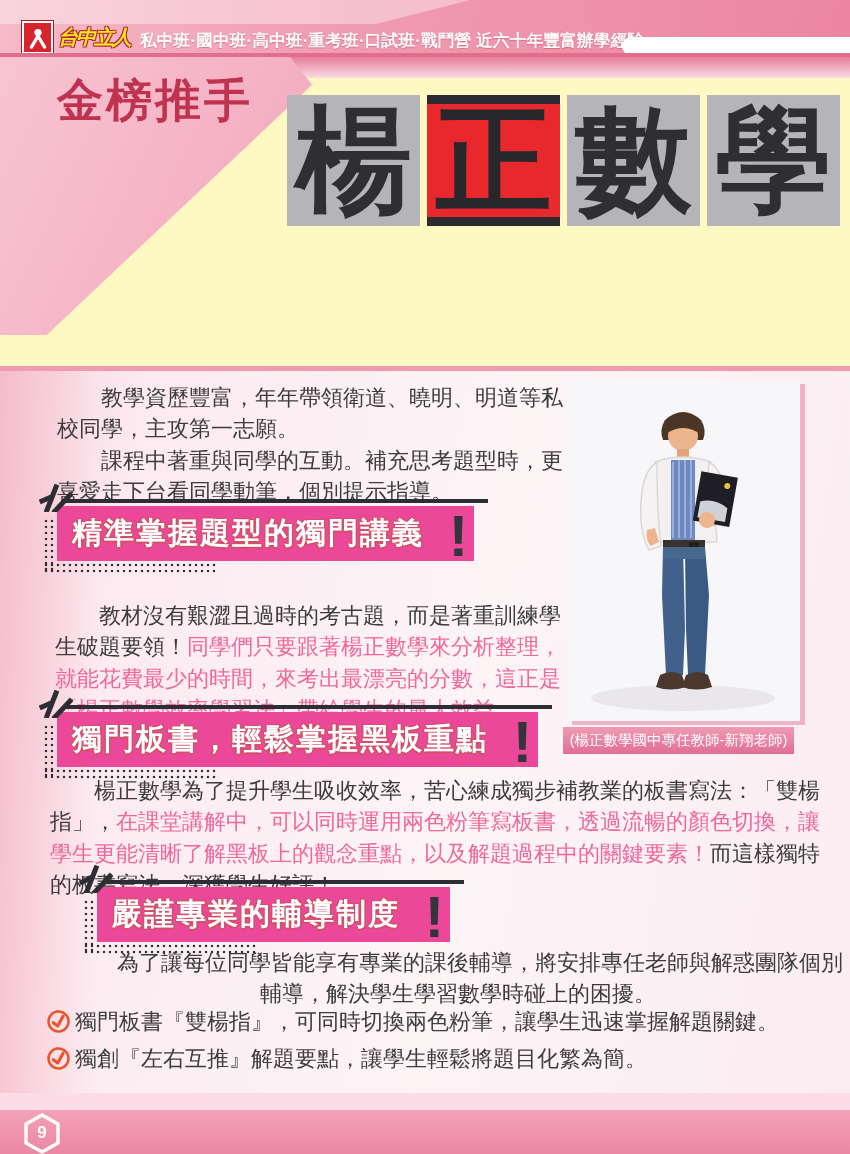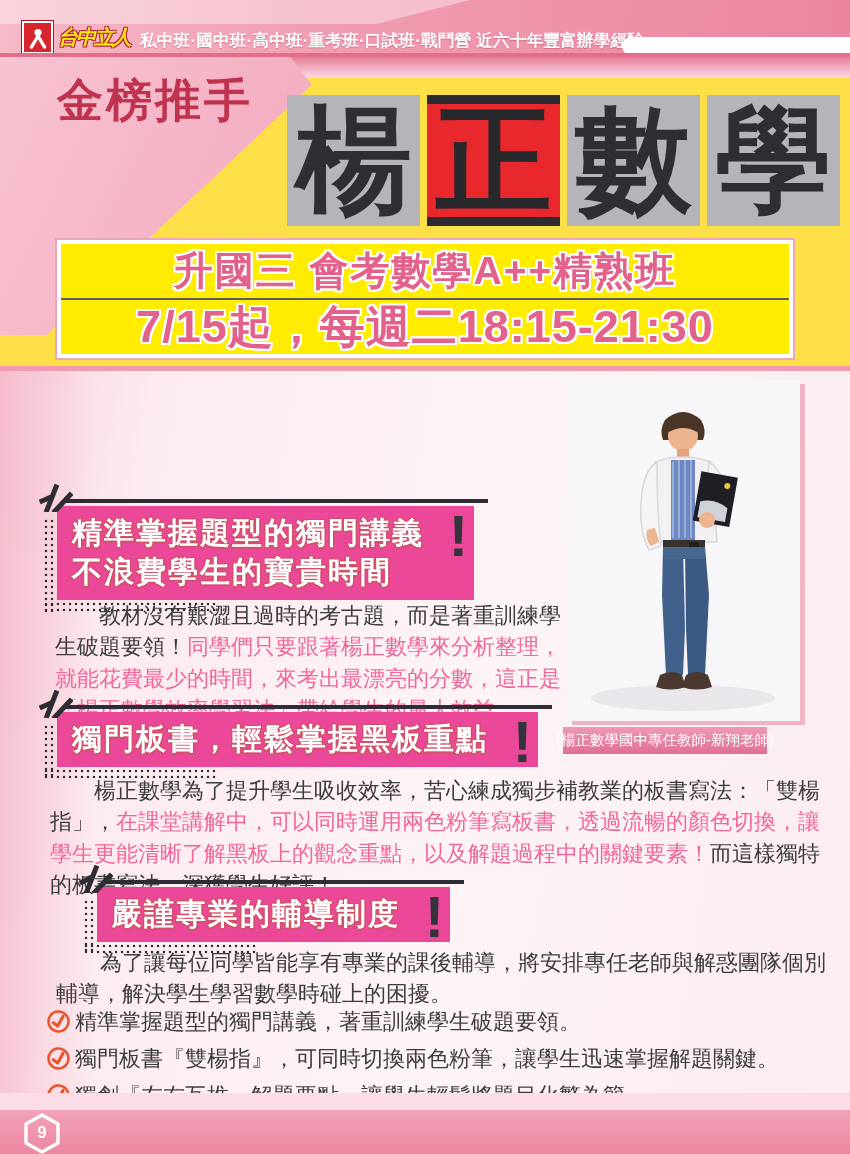--- a/index.html
+++ b/index.html
@@ -16,21 +16,21 @@
   .logo-sq{width:27px;height:29px;background:#d7252d;border:2px solid #fff;
            box-shadow:0 0 0 1px #a81722;display:flex;align-items:center;justify-content:center;}
   .logo-name{font-size:20px;font-weight:bold;font-style:italic;color:#ffe818;letter-spacing:-2px;
              text-shadow:1px 1px 0 #b3273b,-1px 1px 0 #b3273b,1px -1px 0 #b3273b,-1px -1px 0 #b3273b;}
   .tagline{position:absolute;left:140px;top:30px;font-size:16.5px;font-weight:bold;color:#fff;
            letter-spacing:.3px;text-shadow:0 1px 1px rgba(160,40,70,.35);white-space:nowrap;}
   .pill{position:absolute;right:0;top:37px;width:228px;height:18px;background:#fff;
         border-radius:10px 0 0 10px;}
 
   
-  .hero{position:absolute;top:57px;left:0;right:0;height:314px;background:#fde047;}
+  .hero{position:absolute;top:57px;left:0;right:0;height:314px;background:#fef9c3;}
   .hero-strip{position:absolute;top:0;left:244px;right:0;height:21px;z-index:1;
               background:linear-gradient(180deg,#e77e9a,#f9dbe4);
               clip-path:polygon(24px 0,100% 0,100% 100%,0 100%);}
   .hero-poly{position:absolute;top:0;left:0;width:312px;height:278px;z-index:1;
              background:linear-gradient(115deg,#f8c4d1,#f2a7bc);
              clip-path:polygon(0 0,93% 0,100% 10%,15% 100%,0 100%);}
   .eyebrow{position:absolute;left:57px;top:13px;z-index:2;font-size:46px;font-weight:800;
            color:#bf3350;letter-spacing:3px;}
   .title-row{position:absolute;left:287px;top:38px;z-index:2;display:flex;gap:7px;}
   .tile{width:133px;height:131px;background:#b5b4b8;color:#2f2e33;box-sizing:border-box;
@@ -55,26 +55,26 @@
            background:linear-gradient(100deg,#f7d3dd 0%,#fcebf0 16%,#fdf4f6 55%,#fbecf1 100%);}
   .main-bg::before{content:"";position:absolute;inset:0;
            background:linear-gradient(to right,rgba(244,166,187,.5),rgba(255,255,255,0) 95px);}
   .para{position:absolute;font-size:22px;line-height:1.43;color:#3c3c3e;margin:0;}
   .para p{margin:0;text-indent:2em;}
   .t-dark{color:#3c3c3e;}
   .t-pink{color:#f0679c;}
   .intro{left:57px;top:382px;width:508px;}
   .body1{left:55px;top:600px;width:512px;}
   .body2{left:50px;top:775px;width:780px;}
-  .body3{left:56px;top:947px;width:780px;}
+  .body3{left:68px;top:947px;width:780px;text-align:center;}
 
   
   .photo{position:absolute;left:567px;top:380px;width:233px;height:341px;background:#f7f6f8;
          box-shadow:5px 4px 0 rgba(236,168,188,.85);}
-  .caption{position:absolute;left:563px;top:727px;width:204px;height:27px;z-index:2;
+  .caption{position:absolute;left:563px;top:727px;width:231px;height:27px;z-index:2;
            background:linear-gradient(180deg,#ef9ab4,#e06e95);color:#fff;font-size:14.5px;
            display:flex;align-items:center;justify-content:center;white-space:nowrap;}
 
   
   .sec{position:absolute;}
   .sec .box{position:relative;display:inline-block;background:#ec4899;
             padding:7px 50px 9px 15px;}
   .sec .hl{font-size:30px;font-weight:800;color:#fff;line-height:1.3;letter-spacing:2px;
            white-space:nowrap;
            text-shadow:1.5px 0 0 #d15168,-1.5px 0 0 #d15168,0 1.5px 0 #d15168,0 -1.5px 0 #d15168,
@@ -137,29 +137,29 @@
       <div class="tile red">
           <span>正</span>
         </div>
       <div class="tile">
           <span>數</span>
         </div>
       <div class="tile">
           <span>學</span>
         </div>
     </div>
-    <div class="banner">
-      <div class="banner-row l1">升國三 會考數學A++精熟班</div>
-      <div class="banner-row l2">7/15起，每週二18:15-21:30</div>
-    </div>
   </div>
 
   <div class="hr-pink"></div>
   <div class="main-bg"></div>
 
+  <div class="para intro">
+    <p>教學資歷豐富，年年帶領衛道、曉明、明道等私校同學，主攻第一志願。</p>
+    <p>課程中著重與同學的互動。補充思考題型時，更喜愛走下台看同學動筆，個別提示指導。</p>
+  </div>
 
   <div class="photo">
     <svg width="233" height="341" viewBox="0 0 233 341">
       <rect width="233" height="341" fill="#f7f6f8"></rect>
       <ellipse cx="116" cy="318" rx="92" ry="13" fill="#eae7ec"></ellipse>
       <path d="M98 40 q18 -16 36 0 q6 10 2 20 l-40 0 q-4 -10 2 -20z" fill="#4a3527"></path>
       <circle cx="116" cy="56" r="15" fill="#edb58e"></circle>
       <path d="M100 44 q16 -12 32 0 l-2 8 q-14 -8 -28 0 z" fill="#4a3527"></path>
       <rect x="110" y="69" width="12" height="10" fill="#e3a47d"></rect>
       <path d="M88 82 q28 -10 56 0 l6 80 -68 0 z" fill="#f2f0f1" stroke="#dcd6da" stroke-width="1.5"></path>
@@ -187,21 +187,20 @@
 
   <div class="sec sec1">
     <div class="box">
       <div class="topline"></div>
       <span class="burst">
         <svg width="34" height="30" viewBox="0 0 34 30">
           <path d="M8 28 L17 5 M16 29 L31 13 M3 19 L12 15" stroke="#2e2d33" stroke-width="5" stroke-linecap="square" fill="none"></path>
         </svg>
       </span>
       <div class="hl">精準掌握題型的獨門講義</div>
-      <div class="hl">不浪費學生的寶貴時間</div>
       <span class="bang">!</span>
       <div class="dots-l"></div>
       <div class="dots-b"></div>
     </div>
   </div>
   <div class="para body1">
     <p><span class="t-dark">教材沒有艱澀且過時的考古題，而是著重訓練學生破題要領！</span><span class="t-pink">同學們只要跟著楊正數學來分析整理，就能花費最少的時間，來考出最漂亮的分數，這正是「楊正數學效率學習法」帶給學生的最大效益。</span></p>
   </div>
 
   <div class="sec sec2">
@@ -243,42 +242,31 @@
   <div class="checklist">
     <div class="chk">
       <span class="ic">
         <svg width="25" height="25" viewBox="0 0 26 26">
             <g transform="rotate(-8 13 13)">
               <circle cx="13" cy="13" r="10.4" stroke="#e8552c" stroke-width="2.6" fill="none"></circle>
               <path d="M7.5 13.5 l4 4 L18.5 8.2" stroke="#e8552c" stroke-width="3.2" fill="none" stroke-linecap="round" stroke-linejoin="round"></path>
             </g>
           </svg>
       </span>
-      <span>精準掌握題型的獨門講義，著重訓練學生破題要領。</span>
+      <span>獨門板書『雙楊指』，可同時切換兩色粉筆，讓學生迅速掌握解題關鍵。</span>
     </div>
     <div class="chk">
       <span class="ic">
         <svg width="25" height="25" viewBox="0 0 26 26">
             <g transform="rotate(-8 13 13)">
               <circle cx="13" cy="13" r="10.4" stroke="#e8552c" stroke-width="2.6" fill="none"></circle>
               <path d="M7.5 13.5 l4 4 L18.5 8.2" stroke="#e8552c" stroke-width="3.2" fill="none" stroke-linecap="round" stroke-linejoin="round"></path>
             </g>
           </svg>
       </span>
-      <span>獨門板書『雙楊指』，可同時切換兩色粉筆，讓學生迅速掌握解題關鍵。</span>
-    </div>
-    <div class="chk">
-      <span class="ic">
-        <svg width="25" height="25" viewBox="0 0 26 26">
-            <g transform="rotate(-8 13 13)">
-              <circle cx="13" cy="13" r="10.4" stroke="#e8552c" stroke-width="2.6" fill="none"></circle>
-              <path d="M7.5 13.5 l4 4 L18.5 8.2" stroke="#e8552c" stroke-width="3.2" fill="none" stroke-linecap="round" stroke-linejoin="round"></path>
-            </g>
-          </svg>
-      </span>
       <span>獨創『左右互推』解題要點，讓學生輕鬆將題目化繁為簡。</span>
     </div>
   </div>
 
   <div class="foot-strip"></div>
   <div class="footer"></div>
   <div class="badge">
     <svg width="40" height="42" viewBox="0 0 40 42">
       <polygon points="20,3 36,12 36,31 20,40 4,31 4,12" fill="none" stroke="#fff" stroke-width="3.4" stroke-linejoin="round"></polygon>
     </svg>

